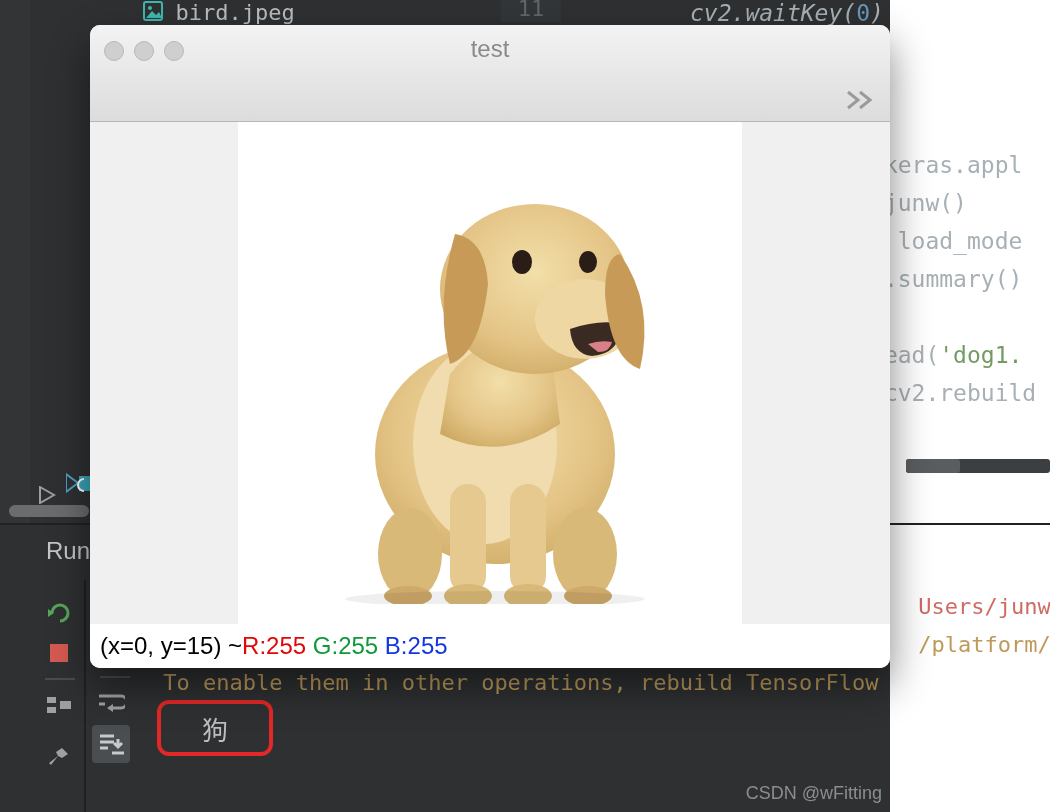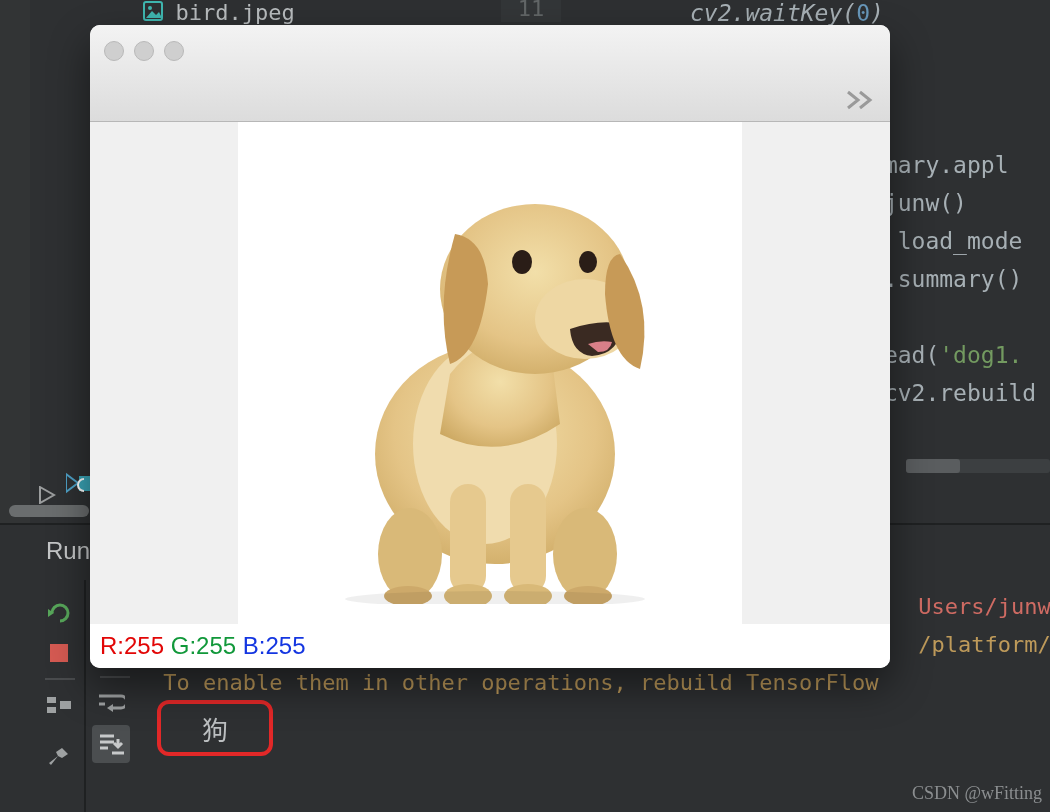--- a/index.html
+++ b/index.html
@@ -1,17 +1,17 @@
 <!DOCTYPE html>
 <html><head>
 <meta charset="utf-8">
 <style>
   * { margin: 0; padding: 0; box-sizing: border-box; }
   html, body { width: 1050px; height: 812px; overflow: hidden; font-family: -apple-system, "Helvetica Neue", Arial, sans-serif; }
-  .root { position: relative; width: 1050px; height: 812px; background: #0f172a; }
+  .root { position: relative; width: 890px; height: 812px; background: #0f172a; }
 
   
   .ide-bg { position: absolute; inset:0; background:#2e3032; }
   .gutter-col { position:absolute; left:0; top:0; width:30px; height:525px; background:#323435; }
   .file-area { position:absolute; left:143px; top:0; width:357px; height:22px; }
   .file-icon { display:inline-block; vertical-align:middle; margin-right:8px; }
   .file-name { color:#b9bdbf; font-size:22px; font-family:"Menlo","Monaco",monospace; vertical-align:middle; }
 
   .ln-gutter { position:absolute; left:501px; top:-6px; width:60px; height:28px; background:#333638; color:#626667; font-family:"Menlo","Monaco",monospace; font-size:22px; text-align:center; padding-top:2px;}
   .code-area { position:absolute; left:690px; top:-6px; width:360px; color:#a7b0b5; font-family:"Menlo","Monaco",monospace; font-size:23px; line-height:38px; white-space:pre; }
@@ -32,21 +32,21 @@
   .tool-btn.active { background:#4b4e50;}
   .vsep { position:absolute; left:84px; top:580px; width:2px; height:232px; background:#1f2122;}
   .hsep-tool { width:30px; height:2px; background:#4a4c4e; margin:6px auto;}
 
   .console-area { position:absolute; left:150px; top:588px; width:900px; color:#bcbfc1; font-family:"Menlo","Monaco",monospace; font-size:22px; line-height:38px; white-space:pre;}
   .console-area .c-red { color:#cf6b63;text-align:right;}
   .console-area .c-gold { color:#be9a5a;}
   .result-box { position:absolute; left:157px; top:700px; width:116px; height:56px; border:4px solid #e22828; border-radius:12px; display:flex; align-items:center; justify-content:center;}
   .result-box span { color:#bcbfc1; font-family:"PingFang SC","Noto Sans CJK SC",sans-serif; font-size:26px;}
 
-  .watermark { position:absolute; right:8px; bottom:8px; color:#8b8e90; font-size:18px; font-family:Liberation Serif, serif;}
+  .watermark { position:absolute; right:8px; bottom:8px; color:#8b8e90; font-size:18px; font-family:Liberation Sans, sans-serif;}
 
   
   .popup { position:absolute; left:90px; top:25px; width:800px; height:643px; background:#ffffff; border-radius:10px; overflow:hidden; box-shadow:0 18px 40px rgba(0,0,0,.48);}
   .titlebar { height:97px; background:linear-gradient(#f3f3f3,#dcdcdc); border-bottom:1px solid #b7b7b7; position:relative;}
   .traffic { position:absolute; left:14px; top:16px; display:flex; gap:10px;}
   .tl-dot { width:20px; height:20px; border-radius:50%; background:#cfcfcf; border:1px solid #b9b9b9;}
   .win-title { position:absolute; left:0; right:0; top:10px; text-align:center; color:#8a8a8a; font-size:24px;}
   .chev-right { position:absolute; right:14px; bottom:6px; color:#9a9a9a;}
   .img-pane { position:absolute; left:0; top:97px; width:800px; height:503px; background:#f0f0f0; display:flex; align-items:center; justify-content:center;}
   .img-box { width:504px; height:504px; background:#ffffff; display:flex; align-items:center; justify-content:center;}
@@ -74,21 +74,21 @@
     </span>
     <span class="file-name">bird.jpeg</span>
   </div>
 
   <div class="ln-gutter">11</div>
 
   <div class="code-area"><span class="code-fn">cv2.waitKey(</span><span class="code-num">0</span><span class="code-fn">)</span>
 <span>AllWindows</span>
 
 
-              <span>mary.appl</span>
+              <span>keras.appl</span>
               <span>junw()</span>
               <span> load_mode</span>
               <span>.summary()</span>
 
               <span>ead(</span><span class="code-str">'dog1.</span>
               <span>cv2.rebuild</span></div>
 
   <div class="scroll-stub">
       <div class="thumb"></div>
     </div>
@@ -171,20 +171,21 @@
 
   <div class="watermark">CSDN @wFitting</div>
 
   <div class="popup">
     <div class="titlebar">
       <div class="traffic">
         <div class="tl-dot"></div>
         <div class="tl-dot"></div>
         <div class="tl-dot"></div>
       </div>
+      <div class="win-title">test</div>
       <div class="chev-right">
         <svg width="30" height="22" viewBox="0 0 30 22">
             <path d="M2 3 L12 11 L2 19" fill="none" stroke="#9a9a9a" stroke-width="3"></path>
             <path d="M14 3 L24 11 L14 19" fill="none" stroke="#9a9a9a" stroke-width="3"></path>
           </svg>
       </div>
     </div>
 
     <div class="img-pane">
       <div class="img-box">
@@ -230,20 +231,21 @@
           <path d="M155 90 Q135 160 150 220 Q180 210 188 140 Q185 95 155 90 Z" fill="#c79a57"></path>
 
           <path d="M320 110 Q355 160 340 225 Q310 215 305 150 Q305 112 320 110 Z" fill="#c79a57"></path>
 
           <ellipse cx="195" cy="455" rx="150" ry="8" fill="#00000010"></ellipse>
         </svg>
       </div>
     </div>
 
     <div class="statusbar">
+      <span>(x=0, y=15) ~ </span>
       <span class="sb-r">R:</span>
         <span class="sb-r">255</span>
       <span>&nbsp;</span>
       <span class="sb-g">G:</span>
         <span class="sb-g">255</span>
       <span>&nbsp;</span>
       <span class="sb-b">B:</span>
         <span class="sb-b">255</span>
     </div>
   </div>

